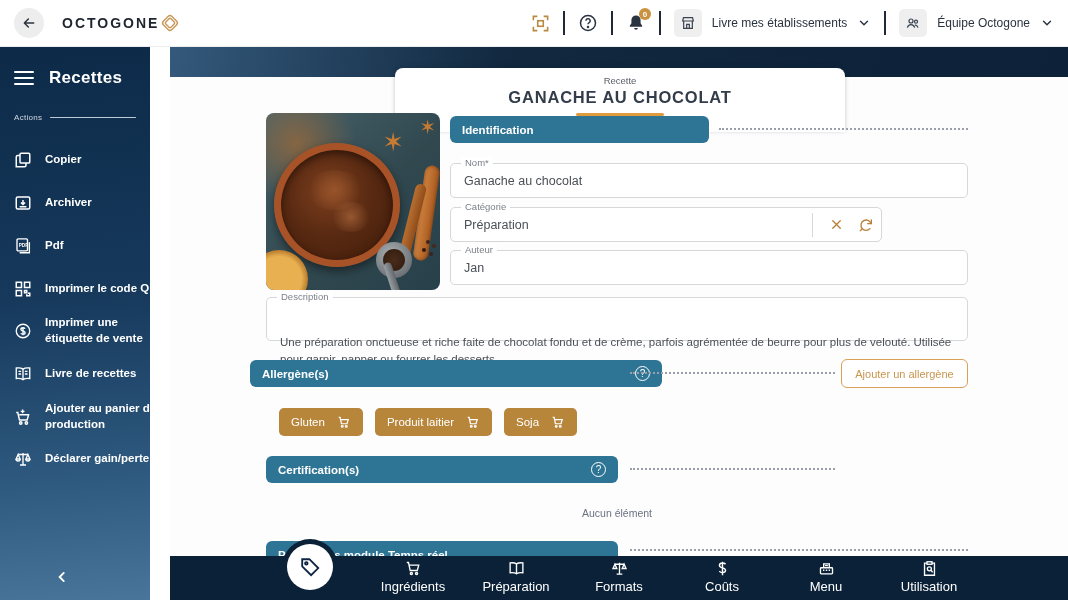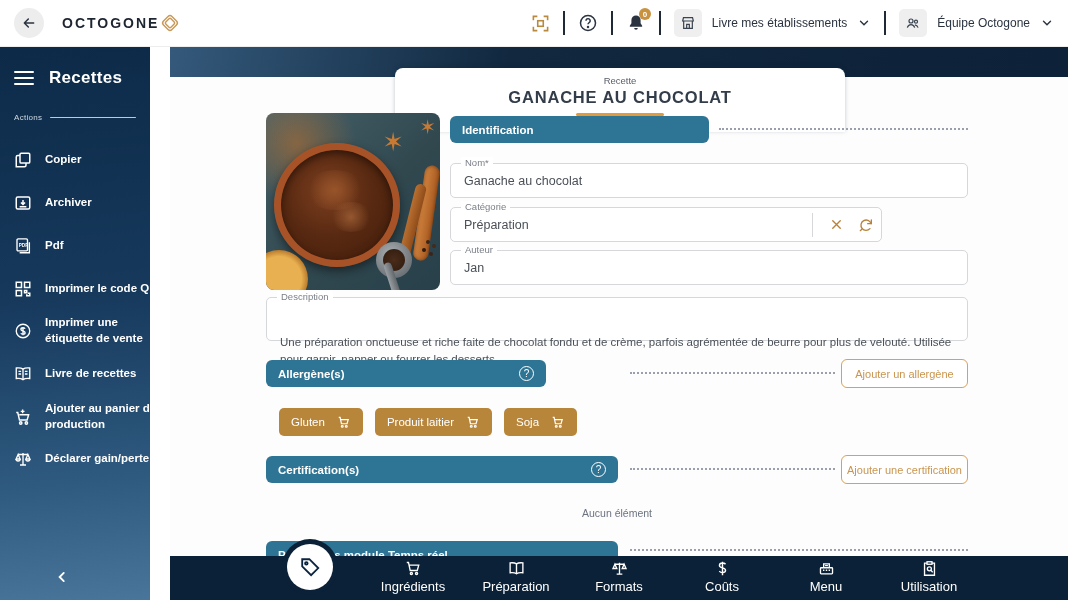--- a/index.html
+++ b/index.html
@@ -378,21 +378,21 @@
     <div class="field" style="left:280px; top:203px; width:518px; height:35px;">
       <span class="flabel">Auteur</span>
       <span class="fvalue">Jan</span>
     </div>
 
     <div class="field desc" style="left:96px; top:250px; width:702px; height:44px;">
       <span class="flabel">Description</span>
       <span class="fvalue">Une préparation onctueuse et riche faite de chocolat fondu et de crème, parfois agrémentée de beurre pour plus de velouté. Utilisée pour garnir, napper ou fourrer les desserts.</span>
     </div>
 
-    <div class="section-hd" style="left:96px; top:313px; width:280px;">
+    <div class="section-hd" style="left:80px; top:313px; width:412px;">
       <span>Allergène(s)</span>
       <span class="q">?</span>
     </div>
     <div class="dotted" style="left:460px; top:325px; width:205px;"></div>
     <button class="ghost-btn" style="left:671px; top:312px; width:127px;">Ajouter un allergène</button>
 
     <div class="chips">
       <div class="chip">
         <span>Gluten</span>
         <span class="cic">
@@ -423,21 +423,20 @@
             </svg>
           </span>
       </div>
     </div>
 
     <div class="section-hd" style="left:96px; top:409px; width:352px;">
       <span>Certification(s)</span>
       <span class="q">?</span>
     </div>
     <div class="dotted" style="left:460px; top:421px; width:205px;"></div>
-    <button class="ghost-btn" style="left:671px; top:408px; width:127px;">Ajouter une certification</button>
 
     <div class="empty-text">Aucun élément</div>
 
     <div class="section-hd" style="left:96px; top:494px; width:352px;">
       <span>Paramètres module Temps réel</span>
     </div>
     <div class="dotted" style="left:460px; top:502px; width:338px;"></div>
   </div>
 
   <div class="bottomnav">

